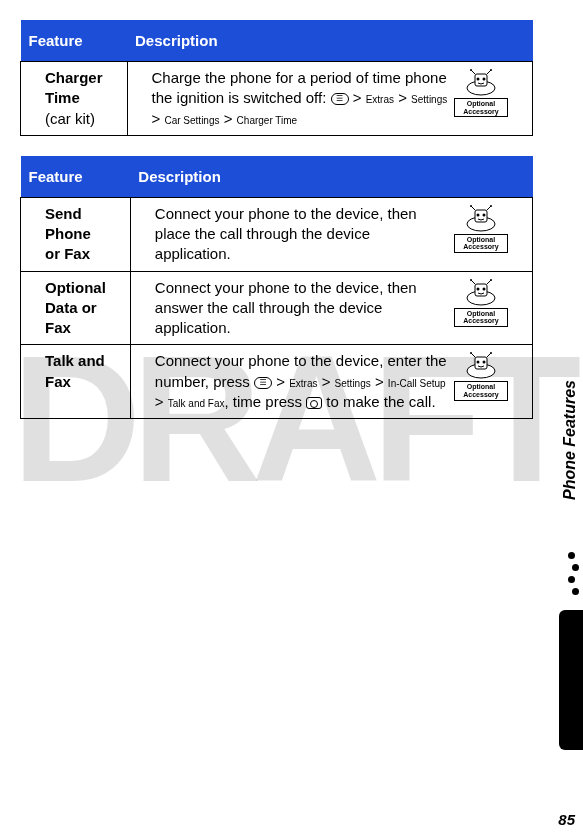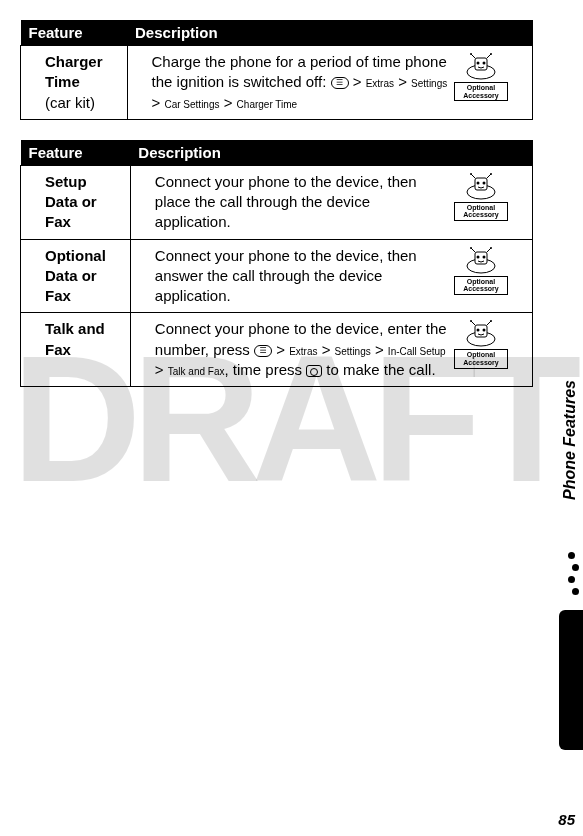--- a/index.html
+++ b/index.html
@@ -28,24 +28,24 @@
     position: relative;
     z-index: 1;
     padding: 20px 50px 20px 20px;
   }
   table {
     width: 100%;
     border-collapse: collapse;
     margin-bottom: 20px;
   }
   th {
-    background: #000000;
+    background: #1d4ed8;
     color: #fff;
     text-align: left;
-    padding: 4px 8px;
+    padding: 12px 8px;
     font-weight: bold;
     font-size: 15px;
   }
   td {
     border: 1px solid #000;
     padding: 6px 24px;
     vertical-align: top;
     font-size: 15px;
     line-height: 1.35;
   }
@@ -204,21 +204,21 @@
     </table>
 
 
   <table>
     <tbody>
         <tr>
       <th>Feature</th>
       <th>Description</th>
     </tr>
     <tr>
-      <td class="feature">Setup Data or Fax</td>
+      <td class="feature">Send Phone or Fax</td>
       <td class="desc">
         <div class="accessory-badge">
           <svg width="40" height="28" viewBox="0 0 40 28">
             <ellipse cx="20" cy="20" rx="14" ry="7" fill="#fff" stroke="#000" stroke-width="1"></ellipse>
             <rect x="14" y="6" width="12" height="12" rx="2" fill="#fff" stroke="#000" stroke-width="1"></rect>
             <circle cx="17" cy="11" r="1.5" fill="#000"></circle>
                 <circle cx="23" cy="11" r="1.5" fill="#000"></circle>
             <path d="M17 15 Q20 17 23 15" fill="none" stroke="#000" stroke-width="1"></path>
             <line x1="14" y1="6" x2="10" y2="2" stroke="#000"></line>
                 <circle cx="10" cy="2" r="1" fill="#000"></circle>

